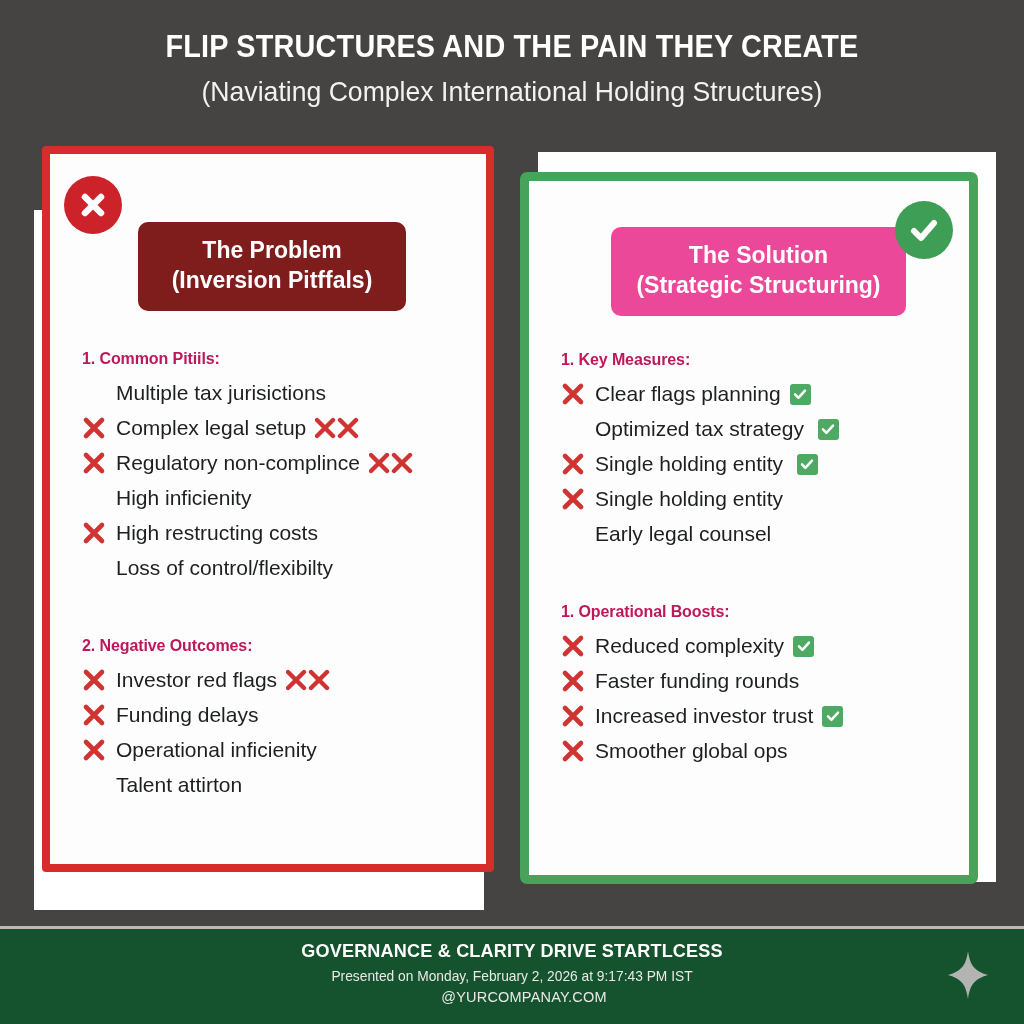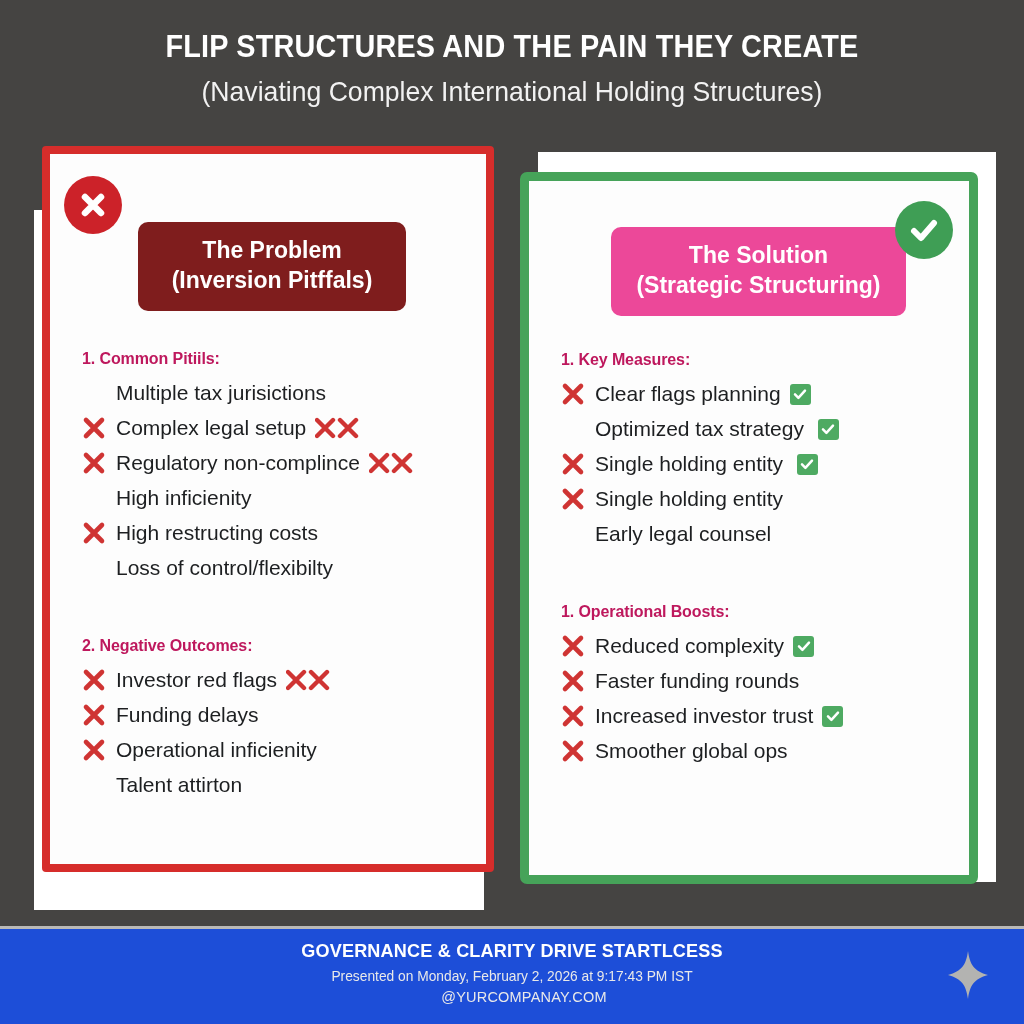--- a/index.html
+++ b/index.html
@@ -212,21 +212,21 @@
     height: 3px;
     background: #b9b9b7;
     z-index: 3;
   }
   .footer {
     position: absolute;
     left: 0;
     top: 929px;
     width: 1024px;
     height: 95px;
-    background: #1d4ed8;
+    background: #14532d;
     text-align: center;
     z-index: 3;
   }
   .footer-head {
     margin: 0;
     padding-top: 11px;
     font-size: 19px;
     font-weight: bold;
     color: #ffffff;
     letter-spacing: 0.2px;

